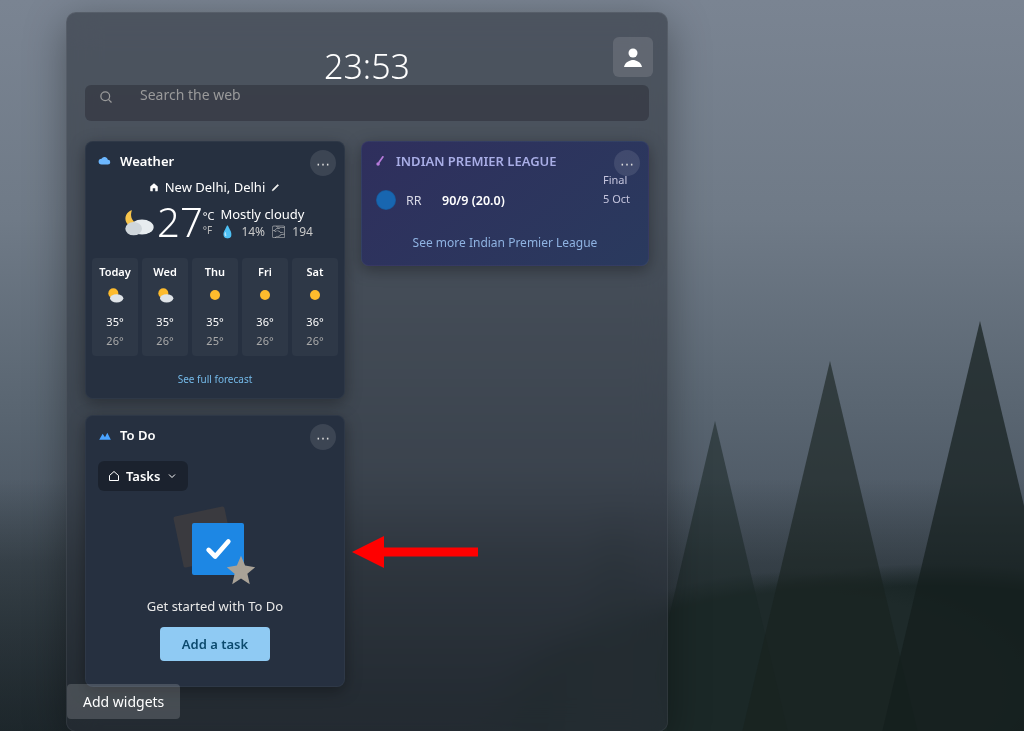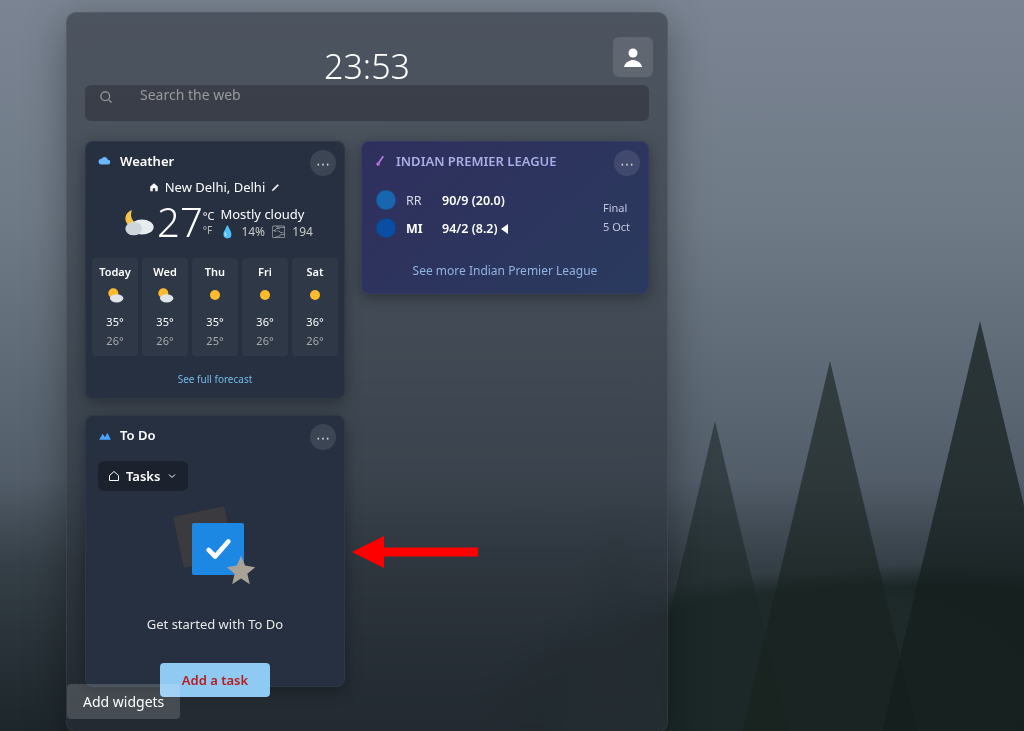--- a/index.html
+++ b/index.html
@@ -94,29 +94,29 @@
   .ipl-row .tm{width:26px;color:#d8d8e6}
   .ipl-row .sc{flex:1;color:#fff;font-weight:600}
   .ipl-row.bold .tm{color:#fff;font-weight:700}
   .ipl-side{float:right;text-align:left;font-size:11px;color:#c5c5dd;display:flex;flex-direction:column;gap:4px;margin-top:-42px;margin-right:4px}
   .ipl-link{text-align:center;font-size:12px;color:#8fb3e2;padding:10px 0 14px;cursor:pointer}
   .bat-ind{display:inline-block;width:0;height:0;border-top:5px solid transparent;border-bottom:5px solid transparent;border-right:7px solid #fff;margin-left:3px;vertical-align:-1px}
 
   
   .todo-pill{margin:7px 0 0 12px;display:inline-flex;align-items:center;gap:6px;background:rgba(0,0,0,.28);border-radius:6px;padding:6px 10px;font-size:13px;font-weight:600}
   .todo-pill svg{width:12px;height:12px;stroke:#fff;fill:none;stroke-width:2}
-  .todo-body{display:flex;flex-direction:column;align-items:center;gap:30px;padding:18px 10px 18px}
+  .todo-body{display:flex;flex-direction:column;align-items:center;gap:12px;padding:18px 10px 18px}
   .todo-art{position:relative;width:86px;height:76px}
   .todo-note-back{position:absolute;left:6px;top:2px;width:52px;height:52px;background:#3a3a3f;transform:rotate(-12deg);border-radius:2px}
   .todo-note{position:absolute;left:20px;top:14px;width:52px;height:52px;background:#1d87e4;border-radius:2px;display:flex;align-items:center;justify-content:center}
   .todo-note svg{width:30px;height:30px;stroke:#fff;stroke-width:5;fill:none;stroke-linecap:round;stroke-linejoin:round}
   .todo-star{position:absolute;left:52px;top:44px}
   .todo-star svg{width:34px;height:34px;fill:#a9a297}
   .todo-text{font-size:13px;color:#e8e8e8}
-  .todo-btn{background:var(--accent-blue);color:#b91c1c;font-weight:600;font-size:13px;border:0;border-radius:4px;padding:8px 22px;cursor:pointer}
+  .todo-btn{background:var(--accent-blue);color:#0c4a6e;font-weight:600;font-size:13px;border:0;border-radius:4px;padding:8px 22px;cursor:pointer}
 
   .add-widgets{
     position:absolute;left:0;right:7px;bottom:12px;display:flex;justify-content:flex-start;
   }
   .add-widgets button{
     background:rgba(255,255,255,.16);border:0;color:#fff;font-size:14px;padding:8px 16px;border-radius:4px;cursor:pointer;
   }
 
   
   .arrow{position:absolute;left:350px;top:522px;pointer-events:none}
@@ -276,25 +276,20 @@
               <rect x="9" y="3" width="3" height="14" rx="1" transform="rotate(35 12 12)" fill="#b77bdc"></rect>
             </svg>
           <span>INDIAN PREMIER LEAGUE</span>
         </div>
         <div class="ipl-body">
             <div class="ipl-row">
               <span class="logo" style="background:radial-gradient(circle,#1866b0 60%,#0a2a55);"></span>
               <span class="tm">RR</span>
               <span class="sc">90/9 (20.0)</span>
             </div>
-            <div class="ipl-row bold">
-              <span class="logo" style="background:radial-gradient(circle,#0b4da2 60%,#0a2a55);"></span>
-              <span class="tm">MI</span>
-              <span class="sc">94/2 (8.2)<span class="bat-ind"></span></span>
-            </div>
             <div class="ipl-side">
               <span>Final</span>
               <span>5 Oct</span>
             </div>
           </div>
         <div class="ipl-link">See more Indian Premier League</div>
       </div>
     </div>
   </div>
 

